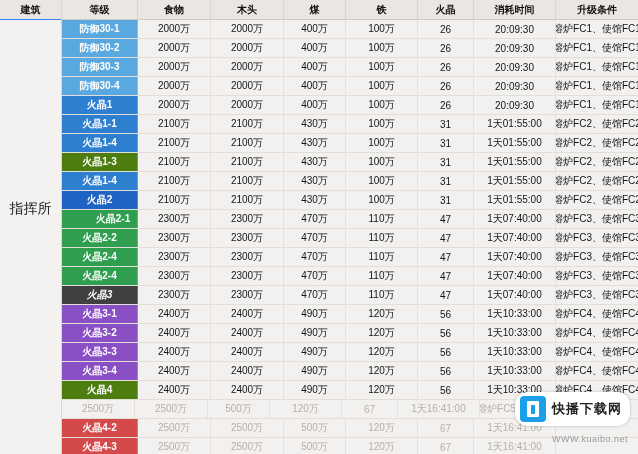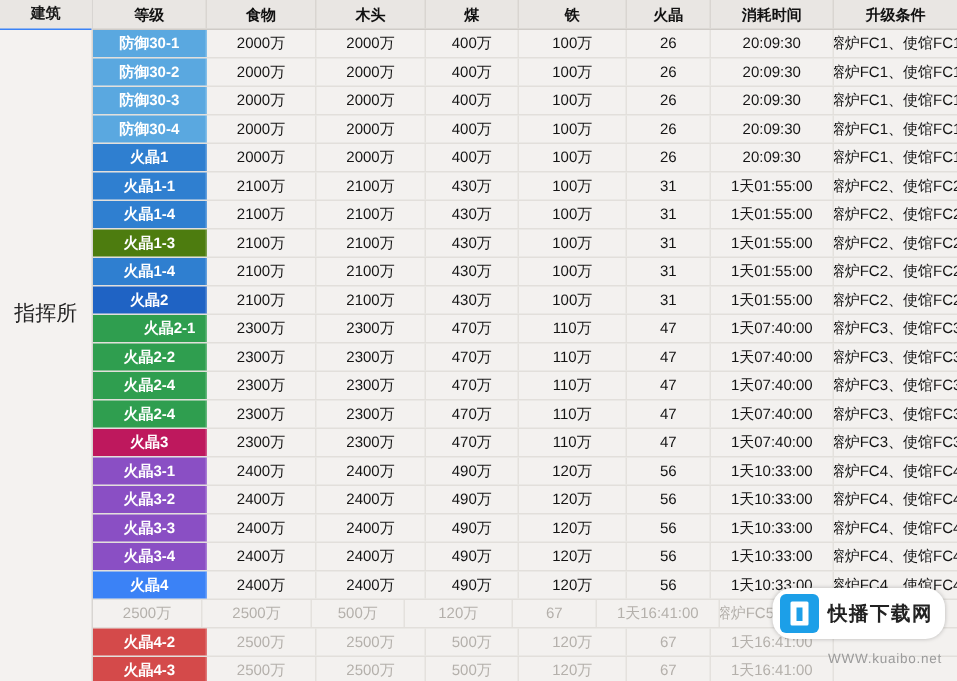--- a/index.html
+++ b/index.html
@@ -319,21 +319,21 @@
         <div class="cell w-lvl lvl" style="background: rgb(47, 158, 79);">火晶2-4</div>
         <div class="cell w-food">2300万</div>
         <div class="cell w-wood">2300万</div>
         <div class="cell w-coal">470万</div>
         <div class="cell w-iron">110万</div>
         <div class="cell w-cry">47</div>
         <div class="cell w-time">1天07:40:00</div>
         <div class="cell w-req">熔炉FC3、使馆FC3</div>
       </div>
       <div class="row">
-        <div class="cell w-lvl lvl" style="background: #be185d;">火晶3</div>
+        <div class="cell w-lvl lvl" style="background: #404040; font-style: italic;">火晶3</div>
         <div class="cell w-food">2300万</div>
         <div class="cell w-wood">2300万</div>
         <div class="cell w-coal">470万</div>
         <div class="cell w-iron">110万</div>
         <div class="cell w-cry">47</div>
         <div class="cell w-time">1天07:40:00</div>
         <div class="cell w-req">熔炉FC3、使馆FC3</div>
       </div>
       <div class="row">
         <div class="cell w-lvl lvl" style="background: rgb(138, 79, 196);">火晶3-1</div>
@@ -369,21 +369,21 @@
         <div class="cell w-lvl lvl" style="background: rgb(138, 79, 196);">火晶3-4</div>
         <div class="cell w-food">2400万</div>
         <div class="cell w-wood">2400万</div>
         <div class="cell w-coal">490万</div>
         <div class="cell w-iron">120万</div>
         <div class="cell w-cry">56</div>
         <div class="cell w-time">1天10:33:00</div>
         <div class="cell w-req">熔炉FC4、使馆FC4</div>
       </div>
       <div class="row">
-        <div class="cell w-lvl lvl" style="background: #3b82f6;">火晶4</div>
+        <div class="cell w-lvl lvl" style="background: #4d7c0f;">火晶4</div>
         <div class="cell w-food">2400万</div>
         <div class="cell w-wood">2400万</div>
         <div class="cell w-coal">490万</div>
         <div class="cell w-iron">120万</div>
         <div class="cell w-cry">56</div>
         <div class="cell w-time">1天10:33:00</div>
         <div class="cell w-req">熔炉FC4、使馆FC4</div>
       </div>
       <div class="row">
         <div class="cell w-food dim">2500万</div>

